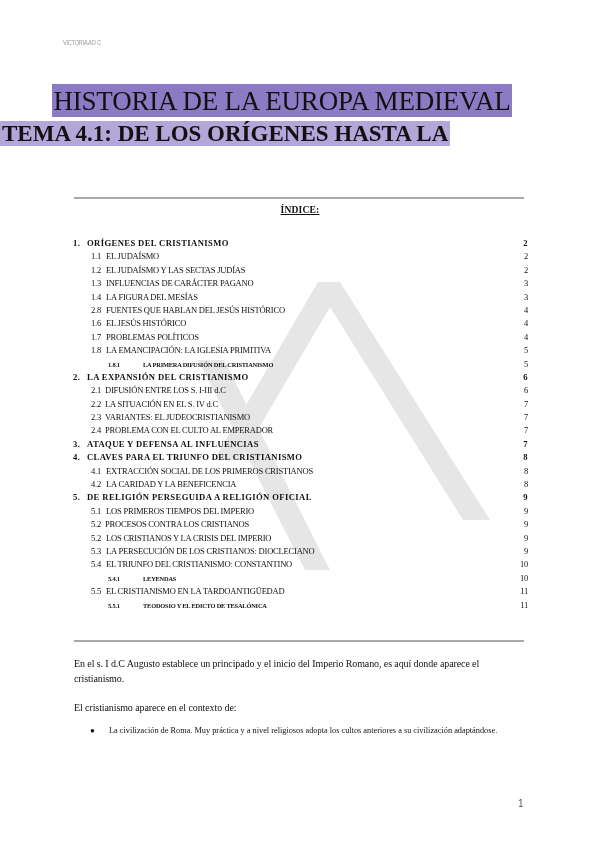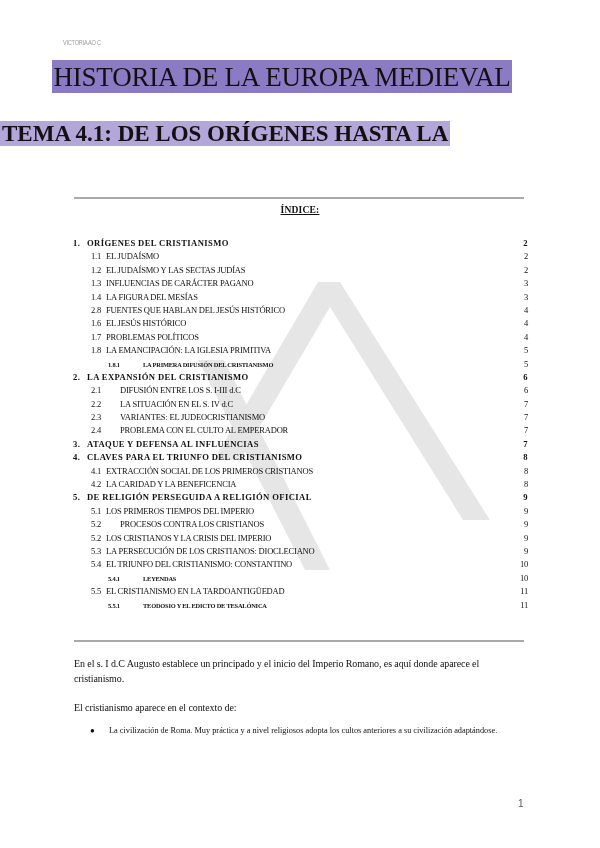--- a/index.html
+++ b/index.html
@@ -6,21 +6,21 @@
     body {
       width: 600px; height: 848px; background: #ffffff; position: relative; overflow: hidden;
       font-family: "Liberation Serif", "DejaVu Serif", serif; color: #111;
     }
     .watermark { position: absolute; left: 0; top: 0; width: 600px; height: 848px; pointer-events: none; z-index: 0; }
     .page { position: relative; z-index: 1; }
     .author {
       position: absolute; left: 63px; top: 39px; font-family: "Liberation Sans", sans-serif;
       font-size: 7px; color: #9a9a9a; letter-spacing: -0.3px; transform: scaleX(0.8); transform-origin: left top;
     }
-    .title-wrap { position: absolute; left: 0; top: 60px; width: 564px; text-align: center; }
+    .title-wrap { position: absolute; left: 0; top: 84px; width: 564px; text-align: center; }
     .title {
       display: inline-block; background: #8b7bc4; font-size: 27px; line-height: 32px;
       padding: 1px 1px 0 1px; color: #111; letter-spacing: -0.2px;
     }
     .subtitle-wrap { position: absolute; left: 0; top: 119px; width: 540px; text-align: left; }
     .subtitle {
       display: inline; background: #b3a6d9; font-size: 23px; font-weight: bold; line-height: 29px;
       padding: 0 2px; box-decoration-break: clone; -webkit-box-decoration-break: clone;
     }
     .subtitle-line { display: block; height: 29px; }
@@ -34,21 +34,21 @@
       position: relative; height: 13.4px; line-height: 13.4px; font-size: 8.5px;
       white-space: nowrap; letter-spacing: -0.2px;
     }
     .toc-row .num { display: inline-block; }
     .toc-row .lbl { display: inline-block; }
     .toc-row .pg { position: absolute; right: 0; top: 0; }
     .lvl1 { font-weight: bold; font-size: 8.6px; letter-spacing: 0.4px; }
     .lvl1 .num { width: 14px; }
     .lvl2 { padding-left: 18px; }
     .lvl2 .num { width: 15px; }
-    .lvl2.compact .num { width: auto; margin-right: 19px; }
+    .lvl2.compact .num { width: auto; margin-right: 4px; }
     .lvl3 { padding-left: 35px; font-size: 6.4px; font-weight: bold; }
     .lvl3 .num { width: 35px; }
     .lvl3 .pg { font-size: 8.5px; font-weight: normal; }
     .body-text { position: absolute; left: 74px; width: 455px; font-size: 10px; line-height: 15px; letter-spacing: -0.1px; }
     .p1 { top: 656px; }
     .p2 { top: 700px; }
     .bullets { position: absolute; left: 90px; top: 722px; width: 435px; font-size: 8.3px; line-height: 17px; margin: 0; padding: 0; list-style: none; }
     .bullets li { position: relative; padding-left: 19px; }
     .bullets li .dot { position: absolute; left: 0; top: 0; font-size: 8px; }
     .page-number { position: absolute; left: 518px; top: 798px; font-family: "Liberation Sans", sans-serif; font-size: 10px; color: #555; }

